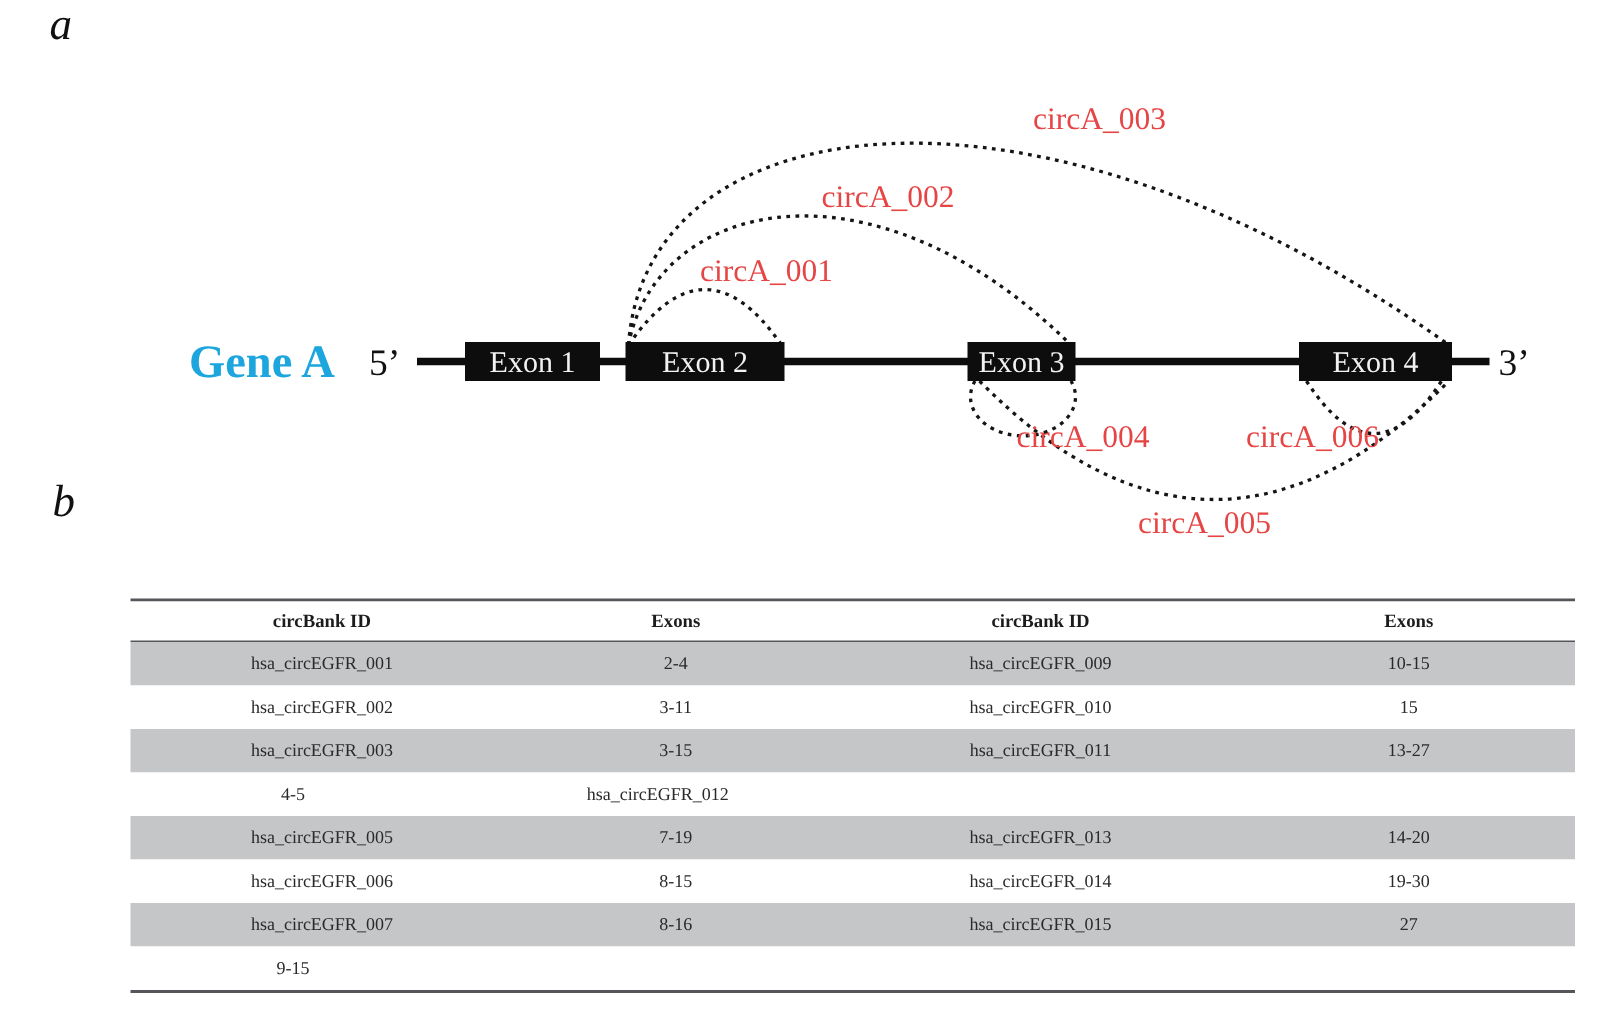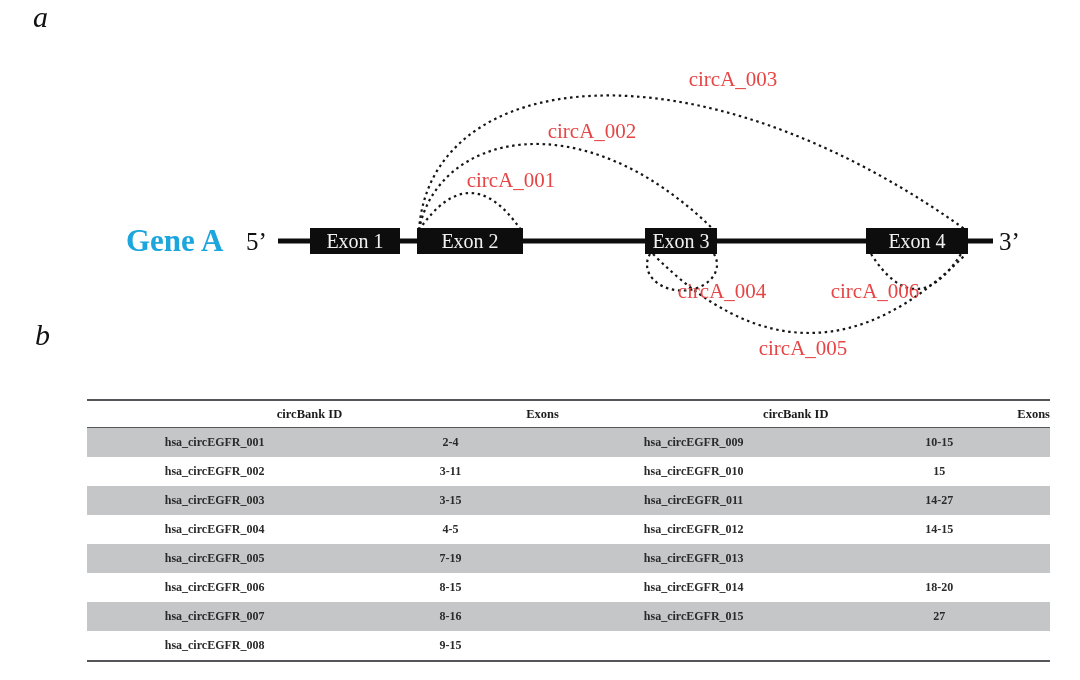--- a/index.html
+++ b/index.html
@@ -17,25 +17,25 @@
   
   .tbl{
     position:absolute;left:87px;top:399px;width:963px;
     border-top:2px solid #55565a;border-bottom:2px solid #55565a;
     font-family:"Liberation Serif", serif;
   }
   .t-head{
     display:flex;align-items:center;height:26px;
     border-bottom:1.5px solid #55565a;background:#ffffff;
   }
-  .t-head .c{font-weight:bold;font-size:12.5px;color:#1c1c1c;text-align:right;}
+  .t-head .c{font-weight:bold;font-size:12.5px;color:#1c1c1c;}
   .t-row{display:flex;align-items:center;height:29px;}
   .t-row:nth-child(odd){background:#c5c6c8;}
   .t-row:nth-child(even){background:#ffffff;}
-  .c{text-align:center;font-size:12px;font-weight:700;color:#2a2a2a;
+  .c{text-align:center;font-size:12px;font-weight:400;color:#2a2a2a;
      white-space:nowrap;overflow:hidden;}
   .c0{width:26.5%;}
   .c1{width:22.5%;}
   .c2{width:28%;}
   .c3{width:23%;}
 </style>
 </head>
 <body>
 
 <div id="label-a" class="panel-label">a</div>
@@ -92,45 +92,43 @@
     <div class="t-row">
       <div class="c c0">hsa_circEGFR_002</div>
       <div class="c c1">3-11</div>
       <div class="c c2">hsa_circEGFR_010</div>
       <div class="c c3">15</div>
     </div>
     <div class="t-row">
       <div class="c c0">hsa_circEGFR_003</div>
       <div class="c c1">3-15</div>
       <div class="c c2">hsa_circEGFR_011</div>
-      <div class="c c3">14-27</div>
+      <div class="c c3">13-27</div>
     </div>
     <div class="t-row">
-      <div class="c c0">hsa_circEGFR_004</div>
       <div class="c c1">4-5</div>
       <div class="c c2">hsa_circEGFR_012</div>
-      <div class="c c3">14-15</div>
     </div>
     <div class="t-row">
       <div class="c c0">hsa_circEGFR_005</div>
       <div class="c c1">7-19</div>
       <div class="c c2">hsa_circEGFR_013</div>
+      <div class="c c3">14-20</div>
     </div>
     <div class="t-row">
       <div class="c c0">hsa_circEGFR_006</div>
       <div class="c c1">8-15</div>
       <div class="c c2">hsa_circEGFR_014</div>
-      <div class="c c3">18-20</div>
+      <div class="c c3">19-30</div>
     </div>
     <div class="t-row">
       <div class="c c0">hsa_circEGFR_007</div>
       <div class="c c1">8-16</div>
       <div class="c c2">hsa_circEGFR_015</div>
       <div class="c c3">27</div>
     </div>
     <div class="t-row">
-      <div class="c c0">hsa_circEGFR_008</div>
       <div class="c c1">9-15</div>
       <div class="c c2"></div>
       <div class="c c3"></div>
     </div>
   </div>
 </div>
 
 </body></html>

